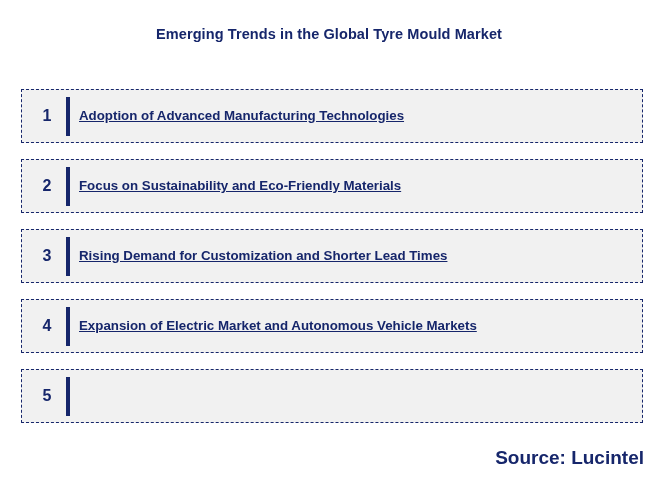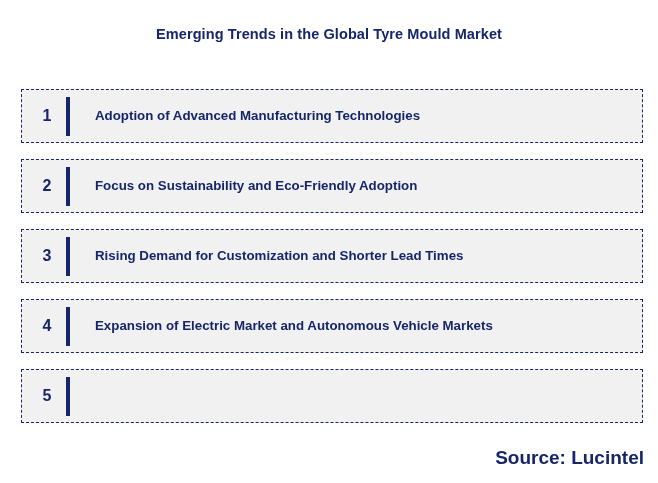--- a/index.html
+++ b/index.html
@@ -63,27 +63,28 @@
     box-sizing: border-box;
   }
   .trend-divider {
     width: 4px;
     flex: 0 0 4px;
     height: 39px;
     background: #16266b;
   }
   .trend-label {
     flex: 1 1 auto;
-    padding-left: 25px;
+    padding-left: 9px;
     font-size: 13.3px;
     font-weight: bold;
     color: #16266b;
     line-height: 1.2;
     white-space: nowrap;
     overflow: hidden;
+    text-decoration: underline;
   }
   .source-note {
     position: absolute;
     right: 14px;
     top: 447px;
     font-size: 19px;
     font-weight: bold;
     color: #16266b;
     white-space: nowrap;
   }
@@ -99,21 +100,21 @@
 
     <div class="trend-row">
       <div class="trend-number">1</div>
       <div class="trend-divider"></div>
       <div class="trend-label">Adoption of Advanced Manufacturing Technologies</div>
     </div>
 
     <div class="trend-row">
       <div class="trend-number">2</div>
       <div class="trend-divider"></div>
-      <div class="trend-label">Focus on Sustainability and Eco-Friendly Adoption</div>
+      <div class="trend-label">Focus on Sustainability and Eco-Friendly Materials</div>
     </div>
 
     <div class="trend-row">
       <div class="trend-number">3</div>
       <div class="trend-divider"></div>
       <div class="trend-label">Rising Demand for Customization and Shorter Lead Times</div>
     </div>
 
     <div class="trend-row">
       <div class="trend-number">4</div>

